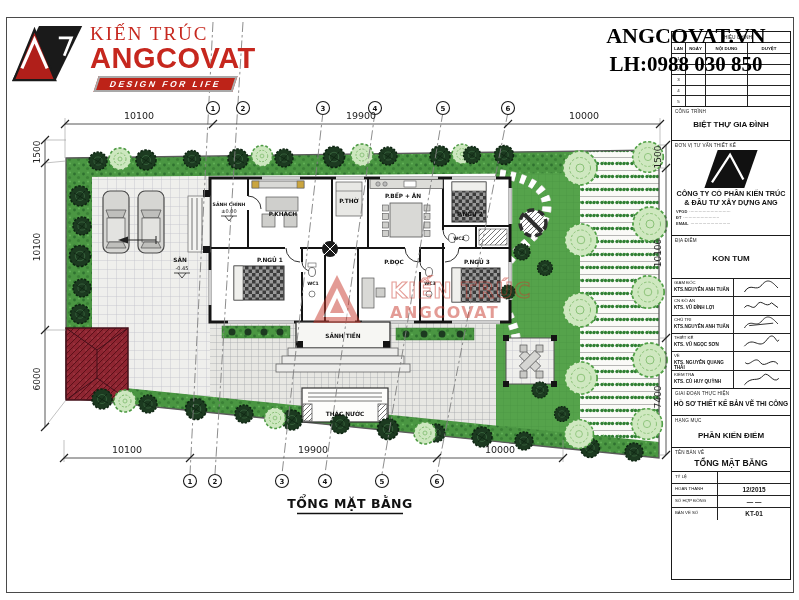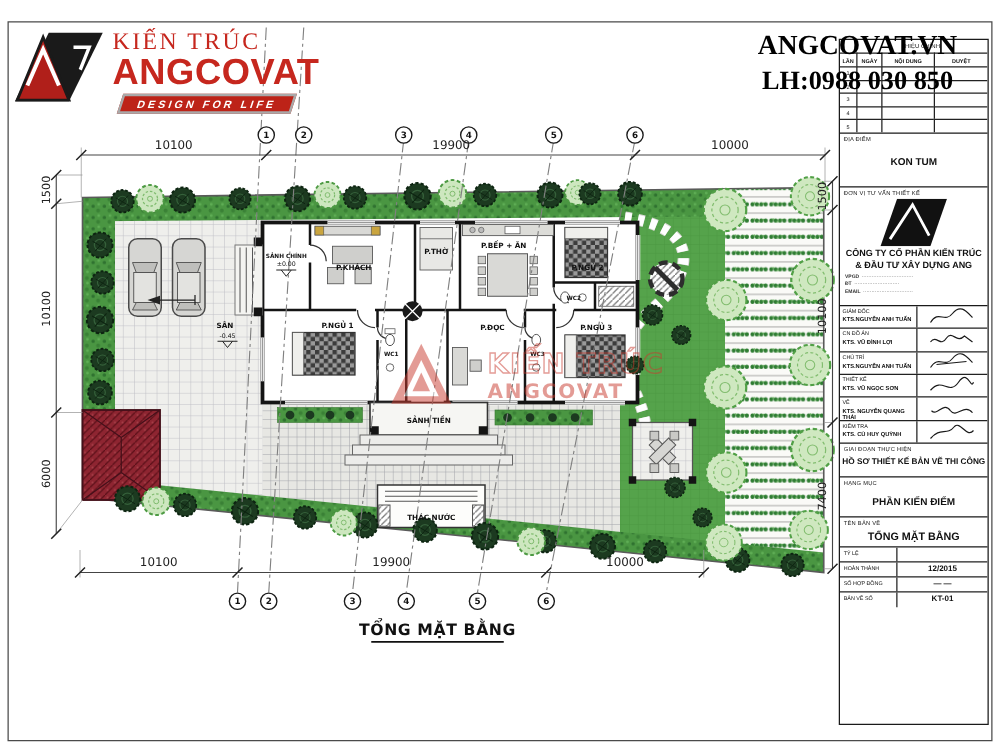--- a/index.html
+++ b/index.html
@@ -544,41 +544,45 @@
           <div class="rev-cell"></div>
           <div class="rev-cell"></div>
         <div class="rev-cell">5</div>
         <div class="rev-cell"></div>
           <div class="rev-cell"></div>
           <div class="rev-cell"></div>
       </div>
     </div>
 
 
-
-    <div class="tb-sec loc">
-      <div class="tb-label">ĐỊA ĐIỂM</div>
-      <div class="tb-center val">KON TUM</div>
+    <div class="tb-sec prj">
+      <div class="tb-label">CÔNG TRÌNH</div>
+      <div class="tb-center val">BIỆT THỰ GIA ĐÌNH</div>
     </div>
 
     <div class="tb-sec cons">
       <div class="tb-label">ĐƠN VỊ TƯ VẤN THIẾT KẾ</div>
       <svg class="cons-logo" width="54" height="38" viewBox="0 0 56 40">
         <polygon points="14,0 56,0 42,40 0,40" fill="#111"></polygon>
         <path d="M8,34 L27,5 L41,31" fill="none" stroke="#fff" stroke-width="2.4"></path>
       </svg>
       <div class="cons-name">CÔNG TY CỔ PHẦN KIẾN TRÚC</div>
       <div class="cons-name">&amp; ĐẦU TƯ XÂY DỰNG ANG</div>
       <div class="cons-contacts">
         <div class="cons-row"><b>VPGD</b><span>·······························</span></div>
         <div class="cons-row"><b>ĐT</b><span>···························</span></div>
         <div class="cons-row"><b>EMAIL</b><span>······························</span></div>
       </div>
     </div>
 
+    <div class="tb-sec loc">
+      <div class="tb-label">ĐỊA ĐIỂM</div>
+      <div class="tb-center val">KON TUM</div>
+    </div>
+
     <div class="tb-sec signers">
       <div class="srow">
         <div class="srole">
             <div class="r">GIÁM ĐỐC</div>
             <div class="n">KTS.NGUYỄN ANH TUẤN</div>
           </div>
         <div class="ssig">
             <svg width="46" height="16" viewBox="0 0 48 20">
               <path d="M2,15 C10,2 16,16 24,6 S38,4 44,10" fill="none" stroke="#1a1a1a" stroke-width="1.2"></path>
             </svg>

